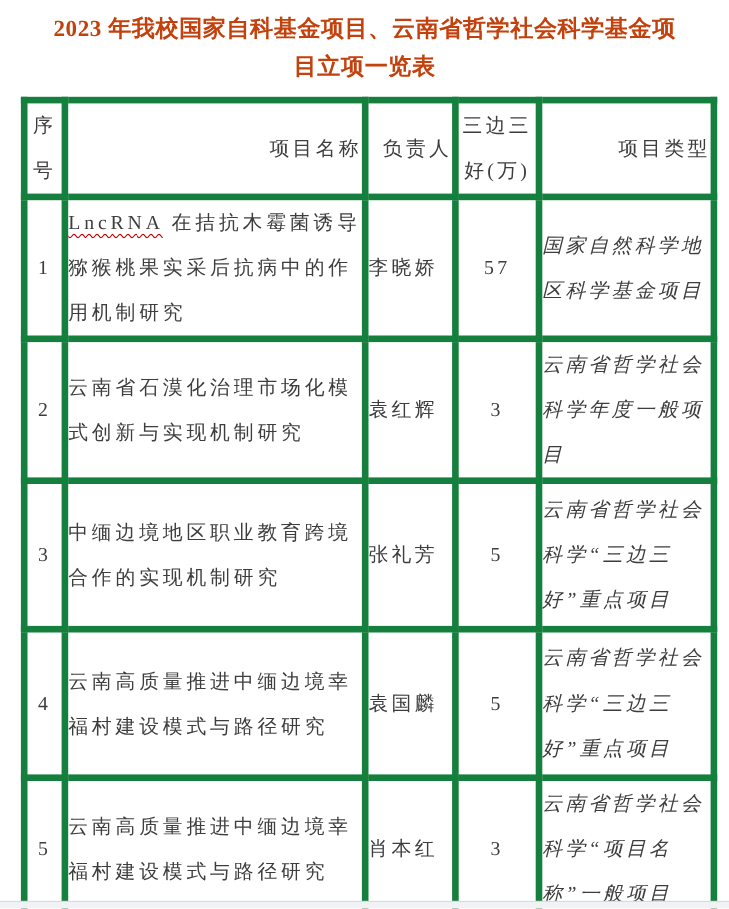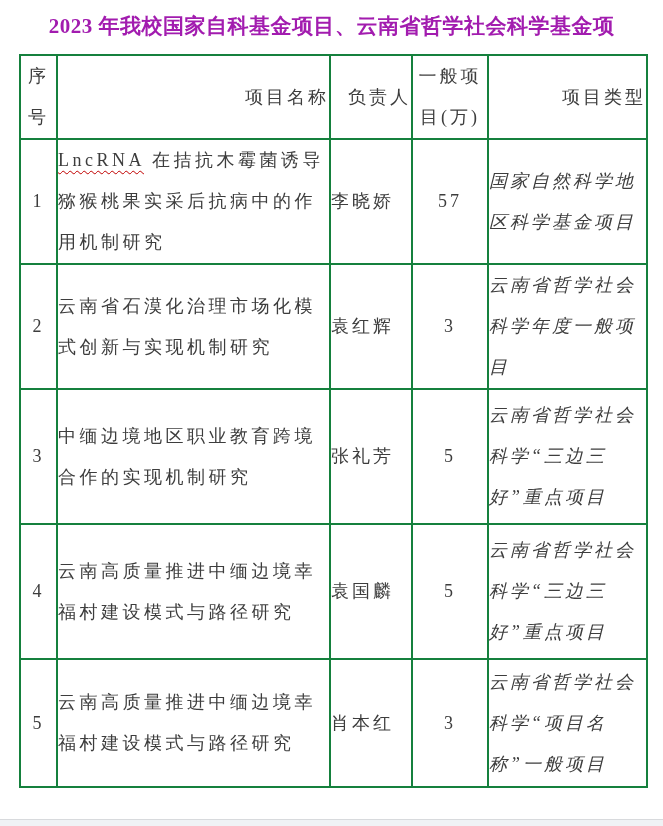--- a/index.html
+++ b/index.html
@@ -12,34 +12,34 @@
     height: 826px;
     position: relative;
     overflow: hidden;
     font-family: "Liberation Serif", "DejaVu Serif", serif;
     color: #3d3d3d;
   }
   .doc-title {
     padding-top: 9px;
     text-align: center;
     font-weight: bold;
-    color: #a21caf;
+    color: #c2410c;
     font-size: 21px;
     line-height: 34px;
     letter-spacing: 0.5px;
   }
   table.projects {
     border-collapse: collapse;
     table-layout: fixed;
     margin: 11px 0 0 19px;
     width: 627px;
   }
   table.projects th,
   table.projects td {
-    border: 2px solid #15803d;
+    border: 6px solid #15803d;
     vertical-align: middle;
     font-weight: normal;
     font-size: 18px;
     line-height: 41px;
     padding: 0;
     overflow: hidden;
   }
   tr.hdr    { height: 78px; }
   tr.r1     { height: 125px; }
   tr.r2     { height: 125px; }
@@ -67,36 +67,37 @@
     height: 6px;
     background: #f0f2f5;
     border-top: 1px solid #d8dadd;
   }
 </style>
 </head>
 <body>
 
 <div class="doc-title">
   <div>2023 年我校国家自科基金项目、云南省哲学社会科学基金项</div>
+  <div>目立项一览表</div>
 </div>
 
 <table class="projects">
   <colgroup>
     <col style="width:37px">
     <col style="width:273px">
     <col style="width:82px">
     <col style="width:76px">
     <col style="width:159px">
   </colgroup>
   <thead>
     <tr class="hdr">
       <th class="c-no">序号</th>
       <th class="c-hname">项目名称</th>
       <th class="c-hlead">负责人</th>
-      <th class="c-amount">一般项目(万)</th>
+      <th class="c-amount">三边三好(万)</th>
       <th class="c-htype">项目类型</th>
     </tr>
   </thead>
   <tbody>
     <tr class="r1">
       <td class="c-no">1</td>
       <td class="c-name"><span class="misspell">LncRNA</span><span> 在拮抗木霉菌诱导猕猴桃果实采后抗病中的作用机制研究</span></td>
       <td class="c-leader">李晓娇</td>
       <td class="c-amount">57</td>
       <td class="c-type">国家自然科学地区科学基金项目</td>

